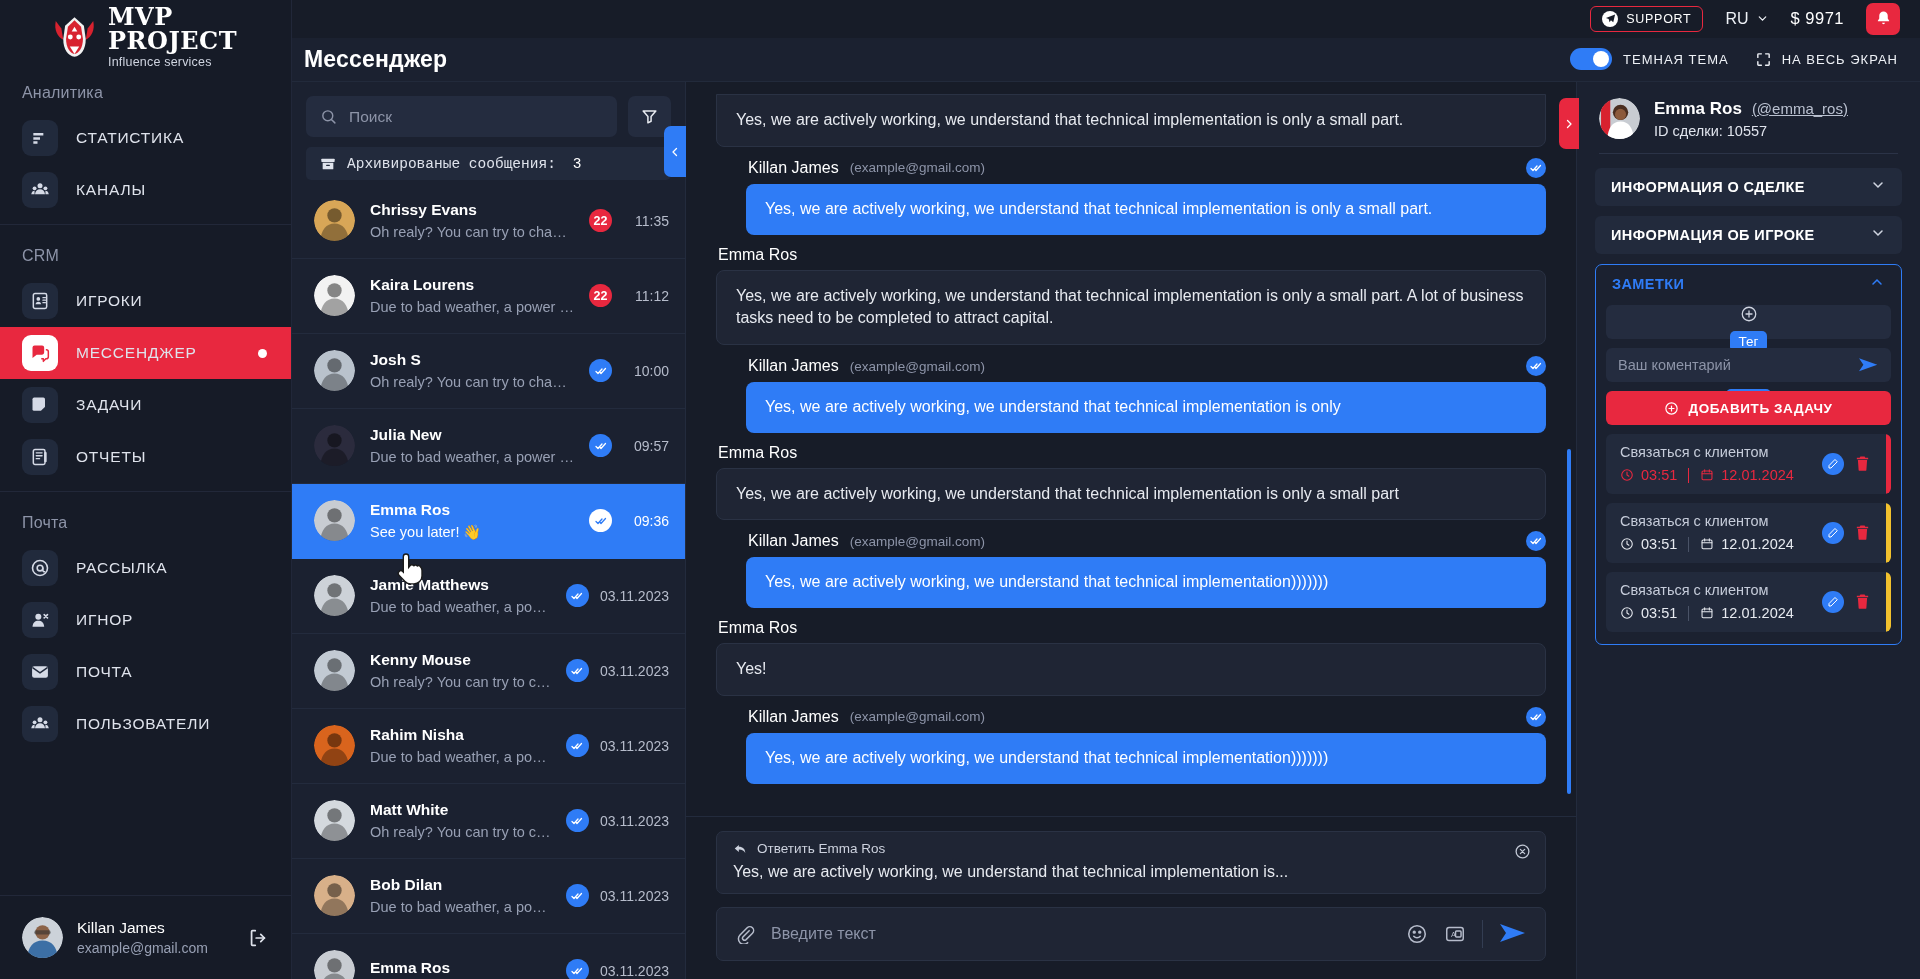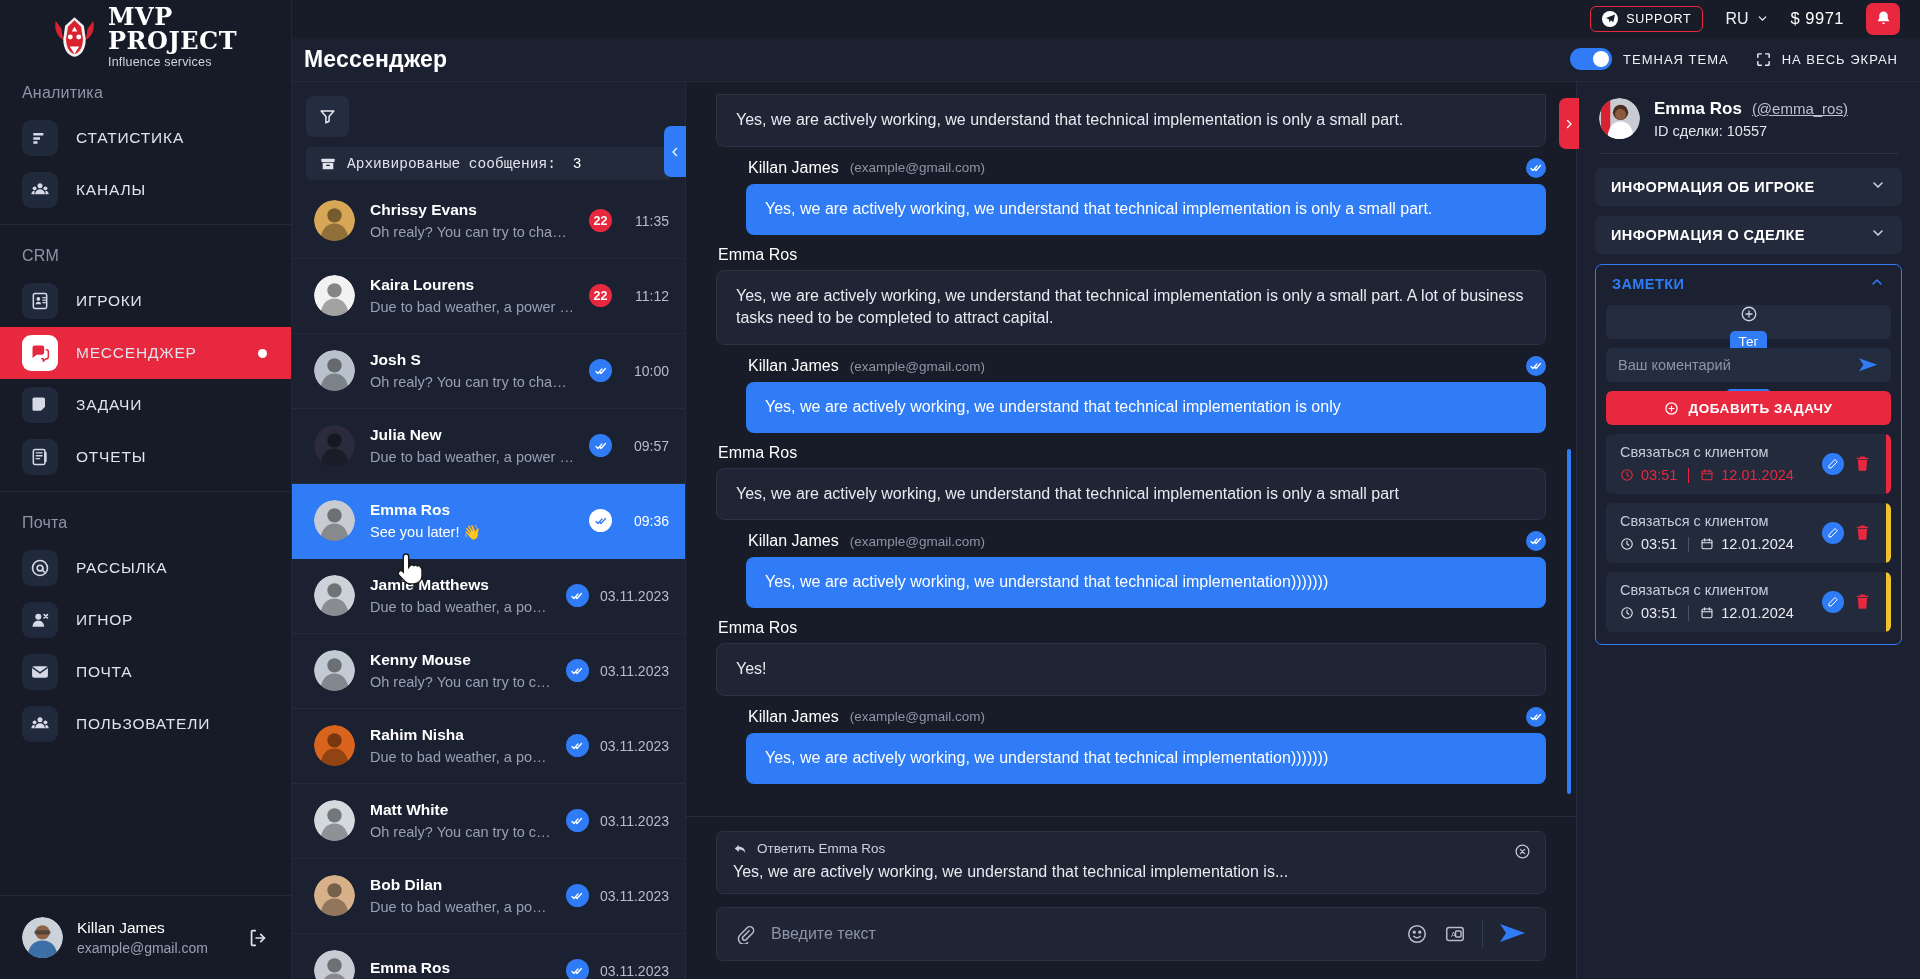--- a/index.html
+++ b/index.html
@@ -531,20 +531,27 @@
           </svg>
           <span class="fs-label">НА ВЕСЬ ЭКРАН</span>
         </div>
       </div>
     </div>
 
     <div class="workspace">
 
       <section class="chatlist">
         <div class="searchrow">
+          <div class="search-box">
+            <svg width="17" height="17" viewBox="0 0 24 24" fill="none" stroke="#8d94a8" stroke-width="2" stroke-linecap="round">
+              <circle cx="11" cy="11" r="7"></circle>
+                <path d="M16.5 16.5L21 21"></path>
+            </svg>
+            <input class="search-input" type="text" placeholder="Поиск" style="">
+          </div>
           <div class="filter-btn">
             <svg width="19" height="19" viewBox="0 0 24 24" fill="none" stroke="#e7eaf0" stroke-width="1.9" stroke-linejoin="round">
               <path d="M4 5h16l-6 7v6l-4 2v-8z"></path>
             </svg>
           </div>
         </div>
 
         <div class="archived">
           <svg width="16" height="16" viewBox="0 0 24 24" fill="#dfe3ec">
             <rect x="2" y="4" width="20" height="5" rx="1"></rect>
@@ -924,29 +931,29 @@
               <span class="det-name">Emma Ros</span>
               <span class="det-handle">(@emma_ros)</span>
             </div>
             <span class="det-id">ID сделки: 10557</span>
           </div>
         </div>
         <div class="det-sep"></div>
 
         <div class="det-body">
           <div class="accordion">
-            <span class="accordion-title">ИНФОРМАЦИЯ ОБ ИГРОКЕ</span>
+            <span class="accordion-title">ИНФОРМАЦИЯ О СДЕЛКЕ</span>
             <span class="accordion-ico">
               <svg width="16" height="16" viewBox="0 0 24 24" fill="none" stroke="currentColor" stroke-width="2.3" stroke-linecap="round">
                   <path d="M6 9l6 6 6-6"></path>
                 </svg>
             </span>
           </div>
           <div class="accordion">
-            <span class="accordion-title">ИНФОРМАЦИЯ О СДЕЛКЕ</span>
+            <span class="accordion-title">ИНФОРМАЦИЯ ОБ ИГРОКЕ</span>
             <span class="accordion-ico">
               <svg width="16" height="16" viewBox="0 0 24 24" fill="none" stroke="currentColor" stroke-width="2.3" stroke-linecap="round">
                   <path d="M6 9l6 6 6-6"></path>
                 </svg>
             </span>
           </div>
 
           <div class="notes">
             <div class="notes-head">
               <span class="notes-title">ЗАМЕТКИ</span>

